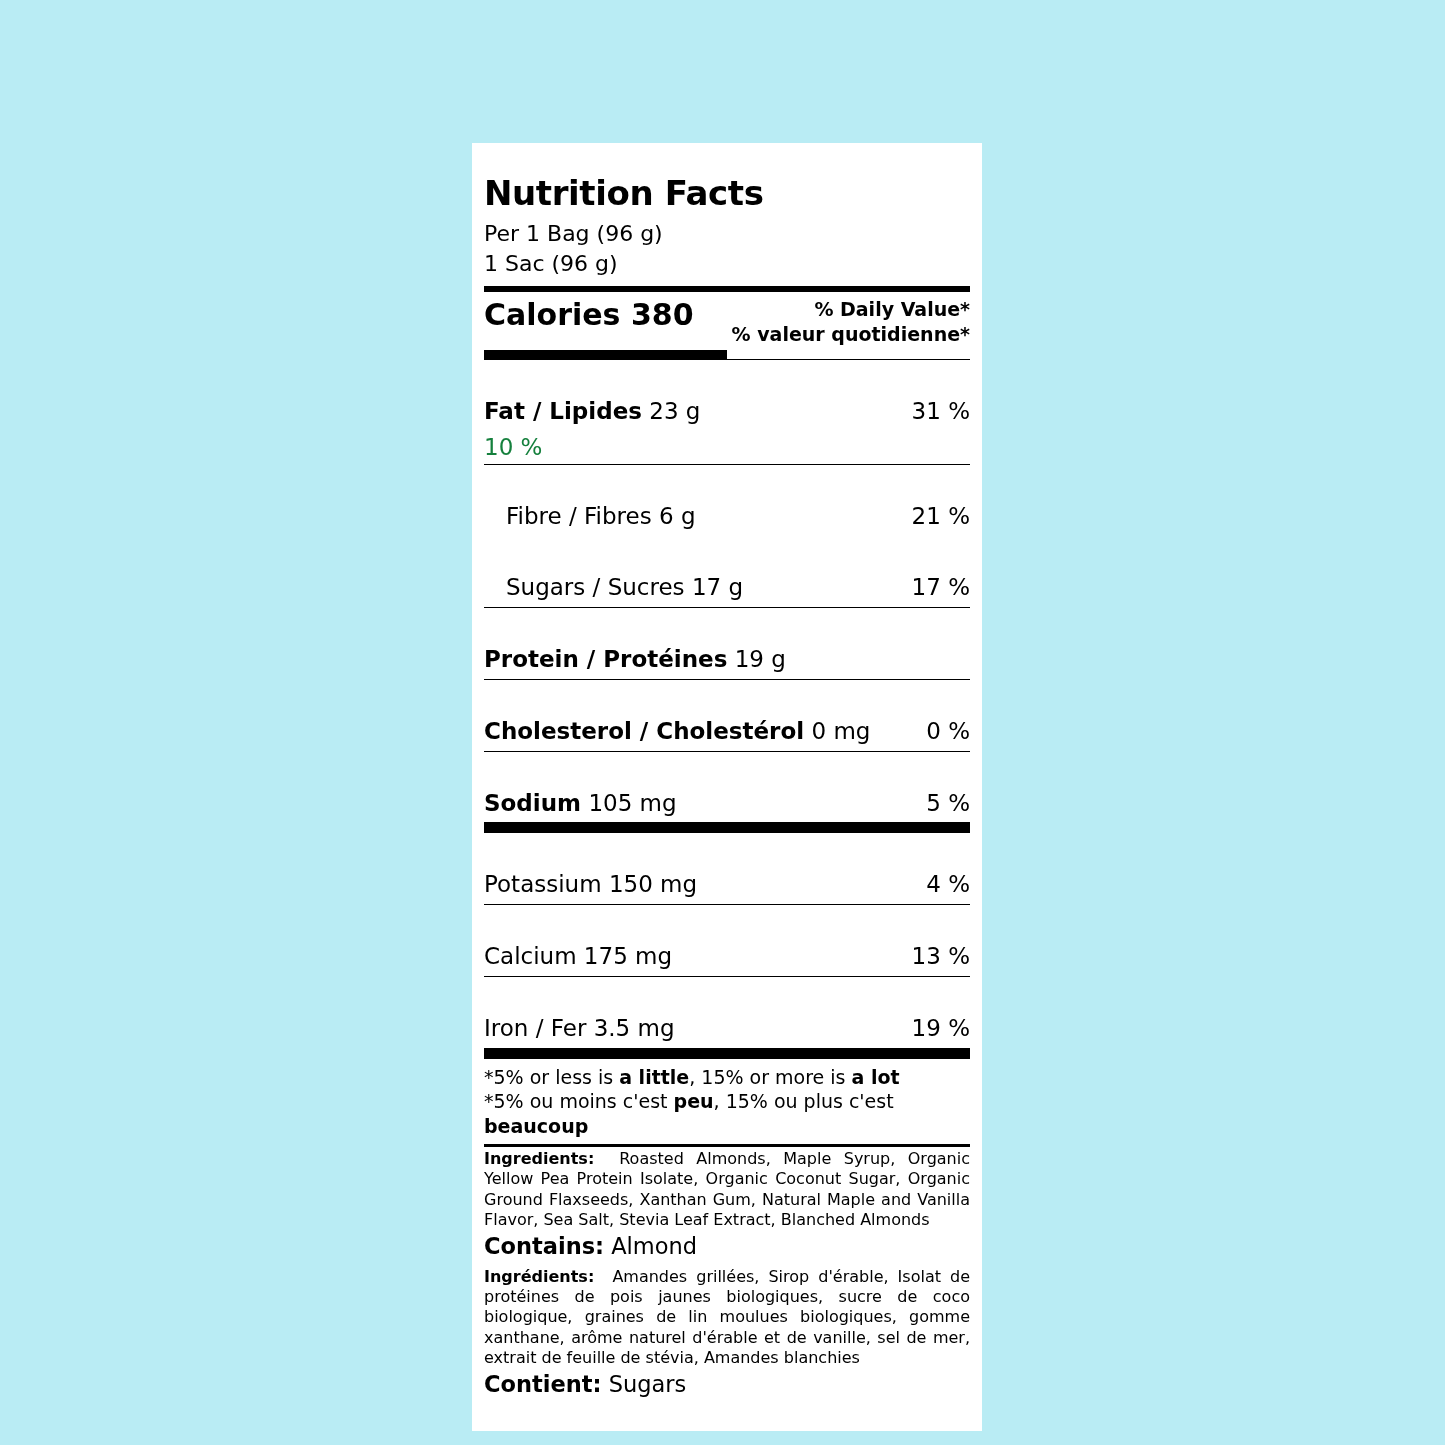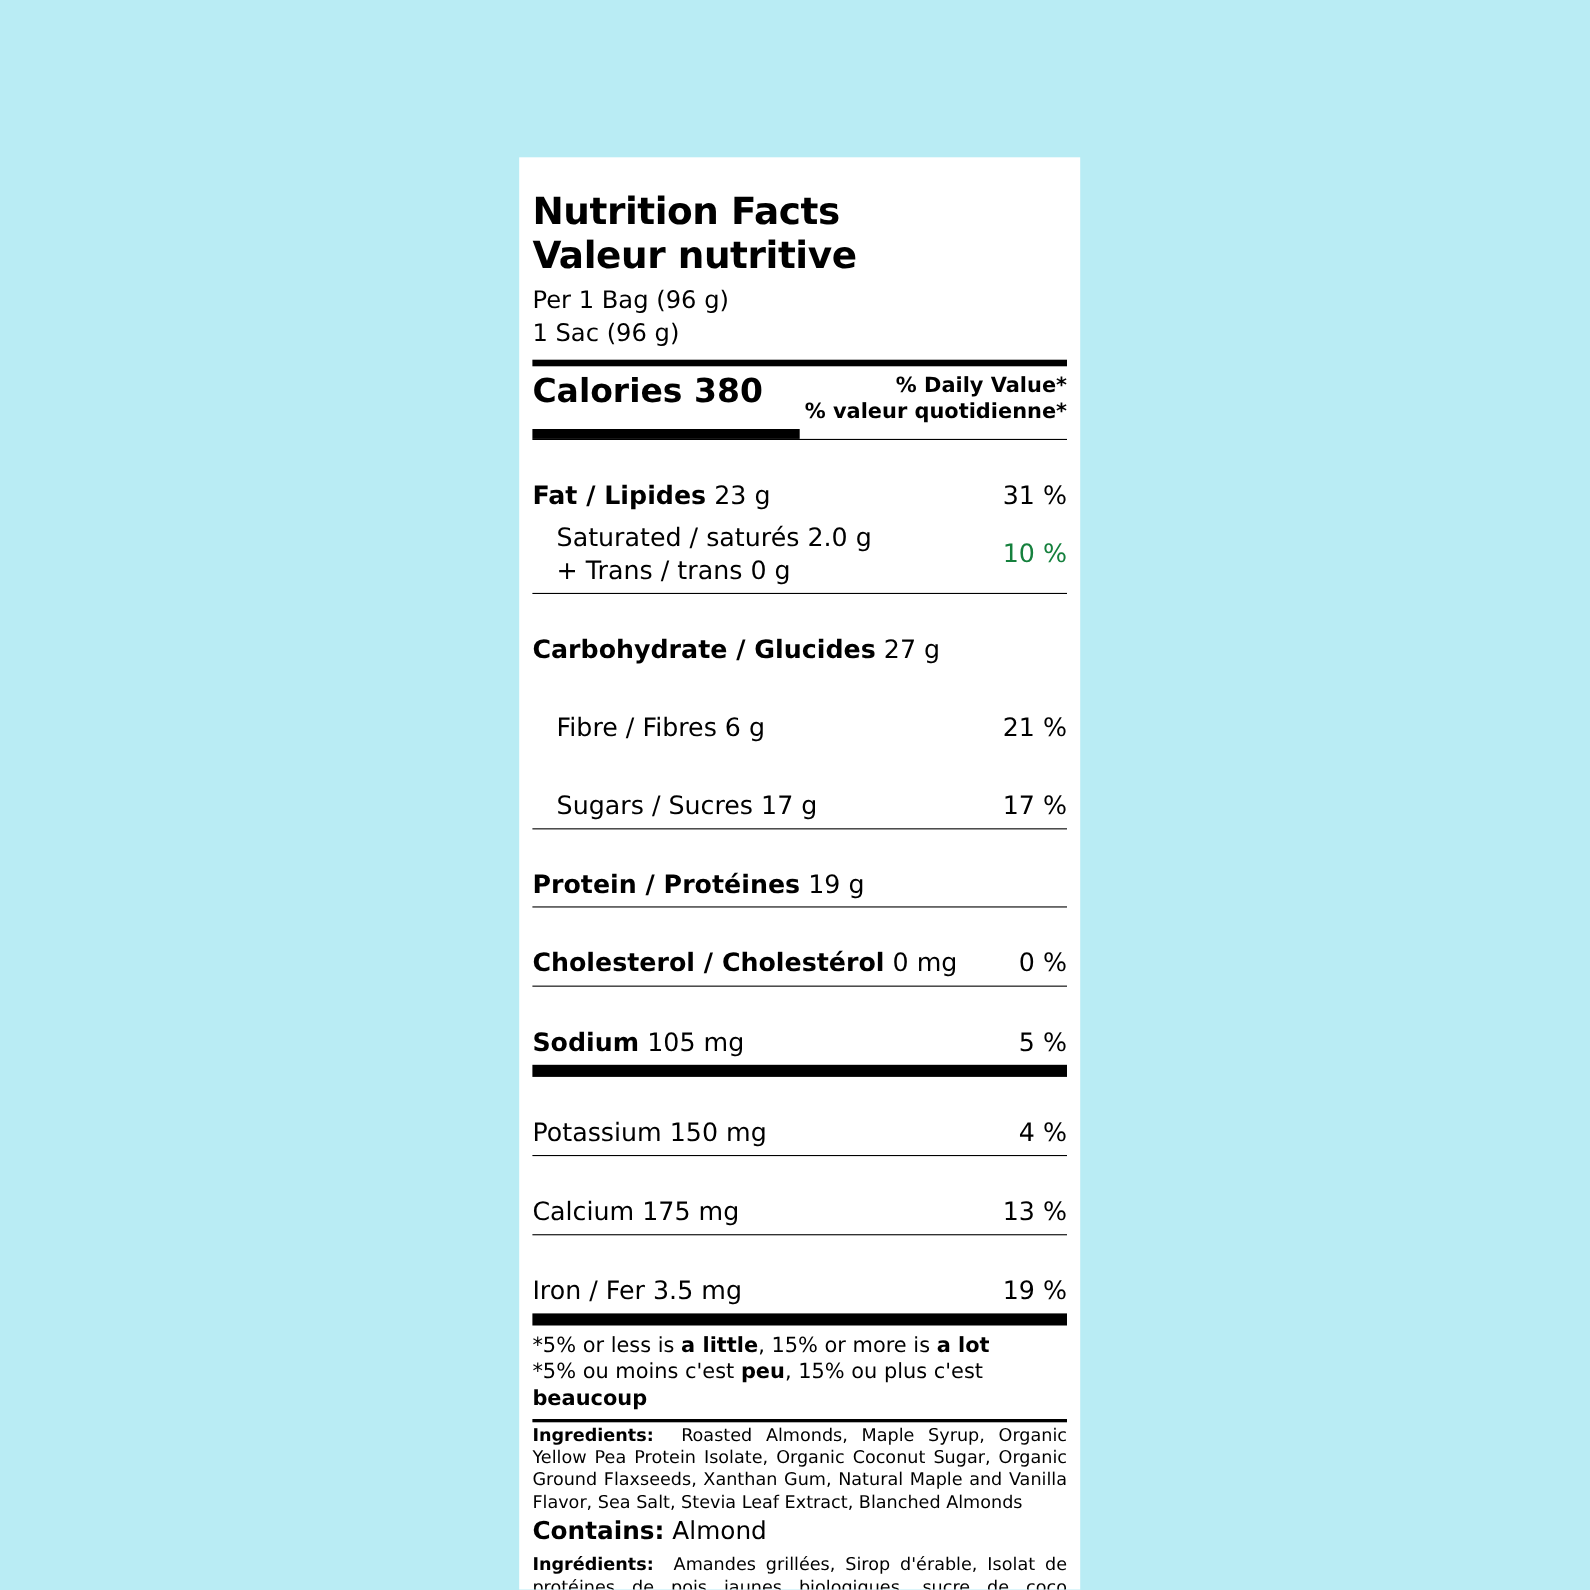--- a/index.html
+++ b/index.html
@@ -149,21 +149,20 @@
   .contains .hdr { font-weight: bold; margin-top: 40px; }
 </style>
 </head>
 <body>
 
 <div class="page">
   <div class="panel">
     <div class="inner">
 
       <div class="title-en">Nutrition Facts</div>
-      <div class="title-fr">Valeur nutritive</div>
 
       <div class="serving">
         <span>Per 1 Bag (96 g)</span>
         <span class="l2">1 Sac (96 g)</span>
       </div>
 
       <div class="rule-thick"></div>
 
       <div class="cal-row">
         <div class="cal-left">Calories 380</div>
@@ -177,35 +176,24 @@
       <div class="rule-thin"></div>
       <div class="nrow">
         <div class="label">
           <b>Fat / Lipides</b>
           <span>23 g</span>
         </div>
         <div class="val">31 %</div>
       </div>
 
       <div class="fat-group">
-        <div class="stack indent">
-          <div>Saturated / saturés 2.0 g</div>
-          <div>+ Trans / trans 0 g</div>
-        </div>
         <div class="val">10 %</div>
       </div>
 
       <div class="rule-thin"></div>
-      <div class="nrow">
-        <div class="label">
-          <b>Carbohydrate / Glucides</b>
-          <span>27 g</span>
-        </div>
-        <div class="val"></div>
-      </div>
 
       <div class="nrow">
         <div class="label indent">Fibre / Fibres 6 g</div>
         <div class="val">21 %</div>
       </div>
 
       <div class="nrow">
         <div class="label indent">Sugars / Sucres 17 g</div>
         <div class="val">17 %</div>
       </div>

